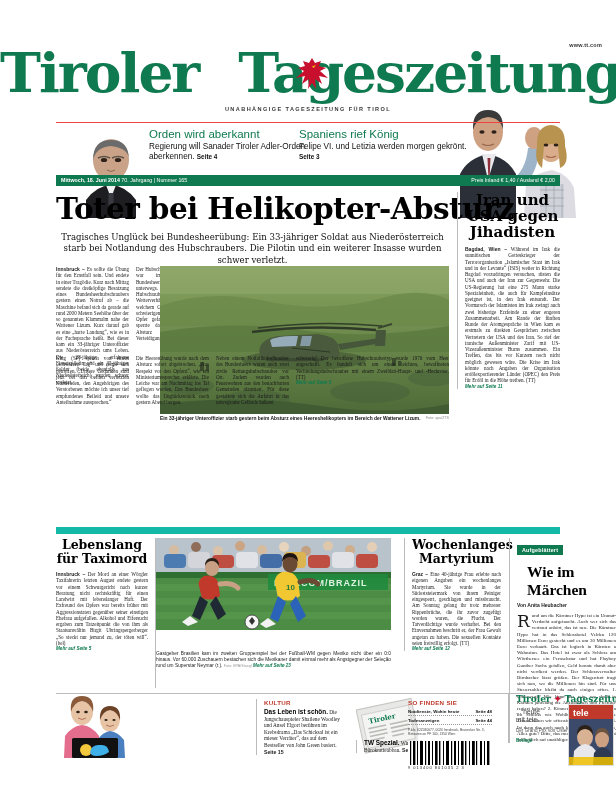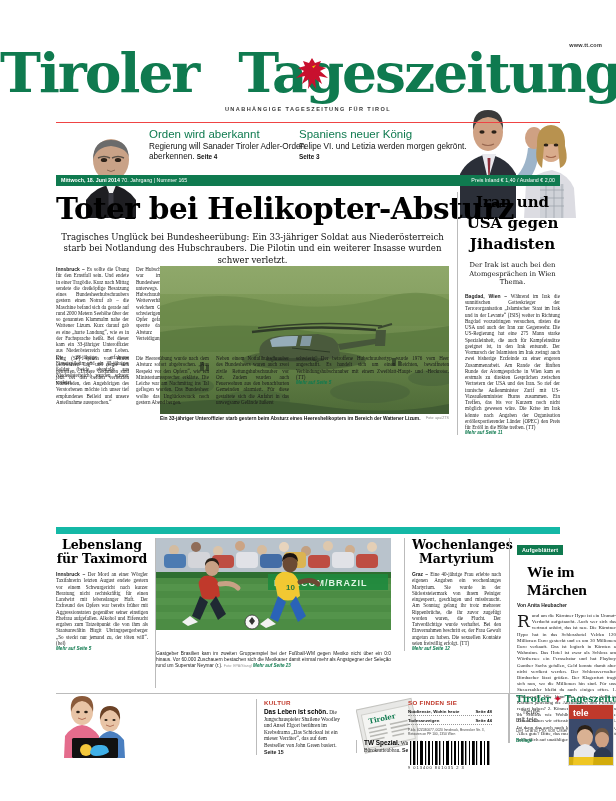--- a/index.html
+++ b/index.html
@@ -63,21 +63,21 @@
   .photo-cred{position:absolute;right:0;top:150px;font-family:"Liberation Sans",sans-serif;
               font-size:3.6px;color:#888;}
 
   .cols4{position:absolute;left:0;top:163px;width:393px;}
   .c4{position:absolute;top:0;width:73px;font-size:5.05px;line-height:6.25px;text-align:justify;
       color:#1a1a1a;font-family:"Liberation Serif",serif;}
   .morelink{font-family:"Liberation Sans",sans-serif;font-size:4.6px;font-weight:bold;
             color:#0f7a4f;font-style:italic;}
 
   
-  .rail-h{font-family:"DejaVu Serif",serif;font-size:15px;line-height:21px;text-align:center;
+  .rail-h{font-family:"DejaVu Serif",serif;font-size:15px;line-height:16px;text-align:center;
           margin:0 0 6px 0;color:#000;}
   .rail-sf{font-family:"DejaVu Serif",serif;font-size:6.8px;line-height:8.6px;text-align:center;
            margin:0 0 6px 0;color:#111;}
   .rail-body{font-size:5.05px;line-height:6.25px;text-align:justify;color:#1a1a1a;}
   .rail-body b.dl{font-family:"Liberation Sans",sans-serif;font-size:5px;}
 
   
   .band{position:absolute;left:56px;top:527px;width:504px;border-top:7px solid #14b8a6;}
   .bcol{position:absolute;top:4px;}
   .b1{left:0;width:92px;}
@@ -207,21 +207,21 @@
     </div>
 
     <div class="subline">UNABHÄNGIGE TAGESZEITUNG FÜR TIROL</div>
 
     <div class="teaserband">
       <div class="teaser t1">
         <div class="teaser-h">Orden wird aberkannt</div>
         <div class="teaser-t"><span>Regierung will Sanader Tiroler Adler-Orden aberkennen.</span> <b>Seite 4</b></div>
       </div>
       <div class="teaser t2">
-        <div class="teaser-h">Spaniens neuer König</div>
+        <div class="teaser-h">Spaniens rief König</div>
         <div class="teaser-t"><span>Felipe VI. und Letizia werden morgen gekrönt.</span> <b>Seite 3</b></div>
       </div>
     </div>
   </div>
 
   <div class="datebar">
     <div class="left"><b>Mittwoch, 18. Juni 2014</b> <span>70. Jahrgang  |  Nummer 165</span></div>
     <div class="right">Preis Inland € 1,40 / Ausland € 2,00</div>
   </div>
 
@@ -292,21 +292,20 @@
         <div class="c4" style="left:160px;">Neben einem Notfallhubschrauber des Bundesheers waren auch zwei zivile Rettungshubschrauber vor Ort. Zudem wurden auch Feuerwehren aus den benachbarten Gemeinden alarmiert. Für diese gestaltete sich die Anfahrt in das unwegsame Gelände äußerst</div>
         <div class="c4" style="left:240px;width:153px;">
           <div> schwierig. Der betroffene Hubschraubertyp wurde 1976 vom Heer angeschafft. Es handelt sich um einen leichten, bewaffneten Verbindungshubschrauber mit einem Zweiblatt-Haupt- und -Heckrotor. (TT)</div>
           <div class="morelink">Mehr auf Seite 5</div>
         </div>
       </div>
     </div>
 
     <div class="rail">
       <h2 class="rail-h">Iran und USA gegen Jihadisten</h2>
-      <div class="rail-sf">Der Irak ist auch bei den Atomgesprächen in Wien Thema.</div>
       <div class="rail-body"><b class="dl">Bagdad, Wien –</b> Während im Irak die sunnitischen Gotteskrieger der Terrororganisation „Islamischer Staat im Irak und in der Levante“ (ISIS) weiter in Richtung Bagdad vorzudringen versuchen, rüsten die USA und auch der Iran zur Gegenwehr. Die US-Regierung hat eine 275 Mann starke Spezialeinheit, die auch für Kampfeinsätze geeignet ist, in den Irak entsandt. Der Vormarsch der Islamisten im Irak zwingt auch zwei bisherige Erzfeinde zu einer engeren Zusammenarbeit. Am Rande der fünften Runde der Atomgespräche in Wien kam es erstmals zu direkten Gesprächen zwischen Vertretern der USA und des Iran. So rief der iranische Außenminister Zarif mit US-Vizeaußenminister Burns zusammen. Ein Treffen, das bis vor Kurzem noch nicht möglich gewesen wäre. Die Krise im Irak könnte nach Angaben der Organisation erdölexportierender Länder (OPEC) den Preis für Erdöl in die Höhe treiben. (TT)</div>
       <div class="morelink">Mehr auf Seite 11</div>
     </div>
   </div>
 
   <div class="band" style="height:162px;">
 
     <div class="bcol b1">
       <h3 class="bh">Lebenslang für Taximord</h3>
       <div class="bbody"><b class="dl">Innsbruck –</b> Der Mord an einer Wörgler Taxifahrerin letzten August endete gestern vor einem Schwurgericht nach kurzer Beratung nicht rechtskräftig für einen Landwirt mit lebenslanger Haft. Der Exfreund des Opfers war bereits früher mit Aggressionstaten gegenüber seiner einstigen Ehefrau aufgefallen. Alkohol und Eifersucht ergaben zum Tatzeitpunkt die von ihm als Staatsanwältin Birgit Ubringspergerberger „So steckt nur jemand zu, der töten will“. (bel)</div>

